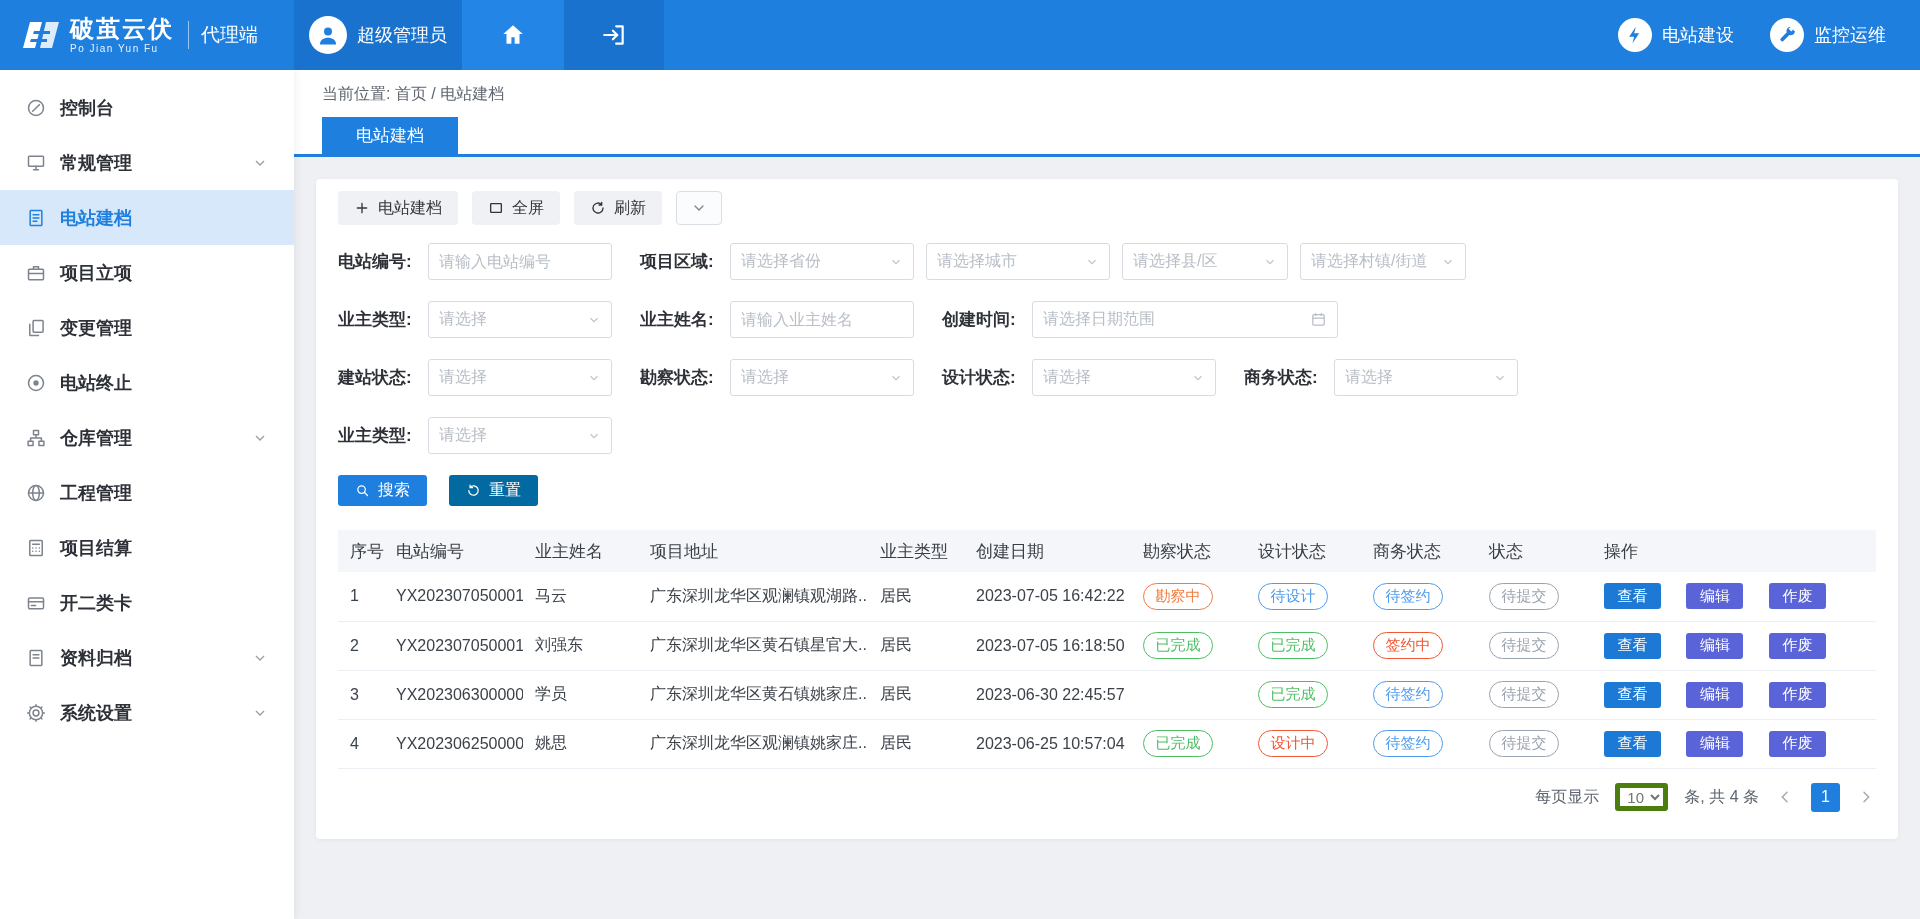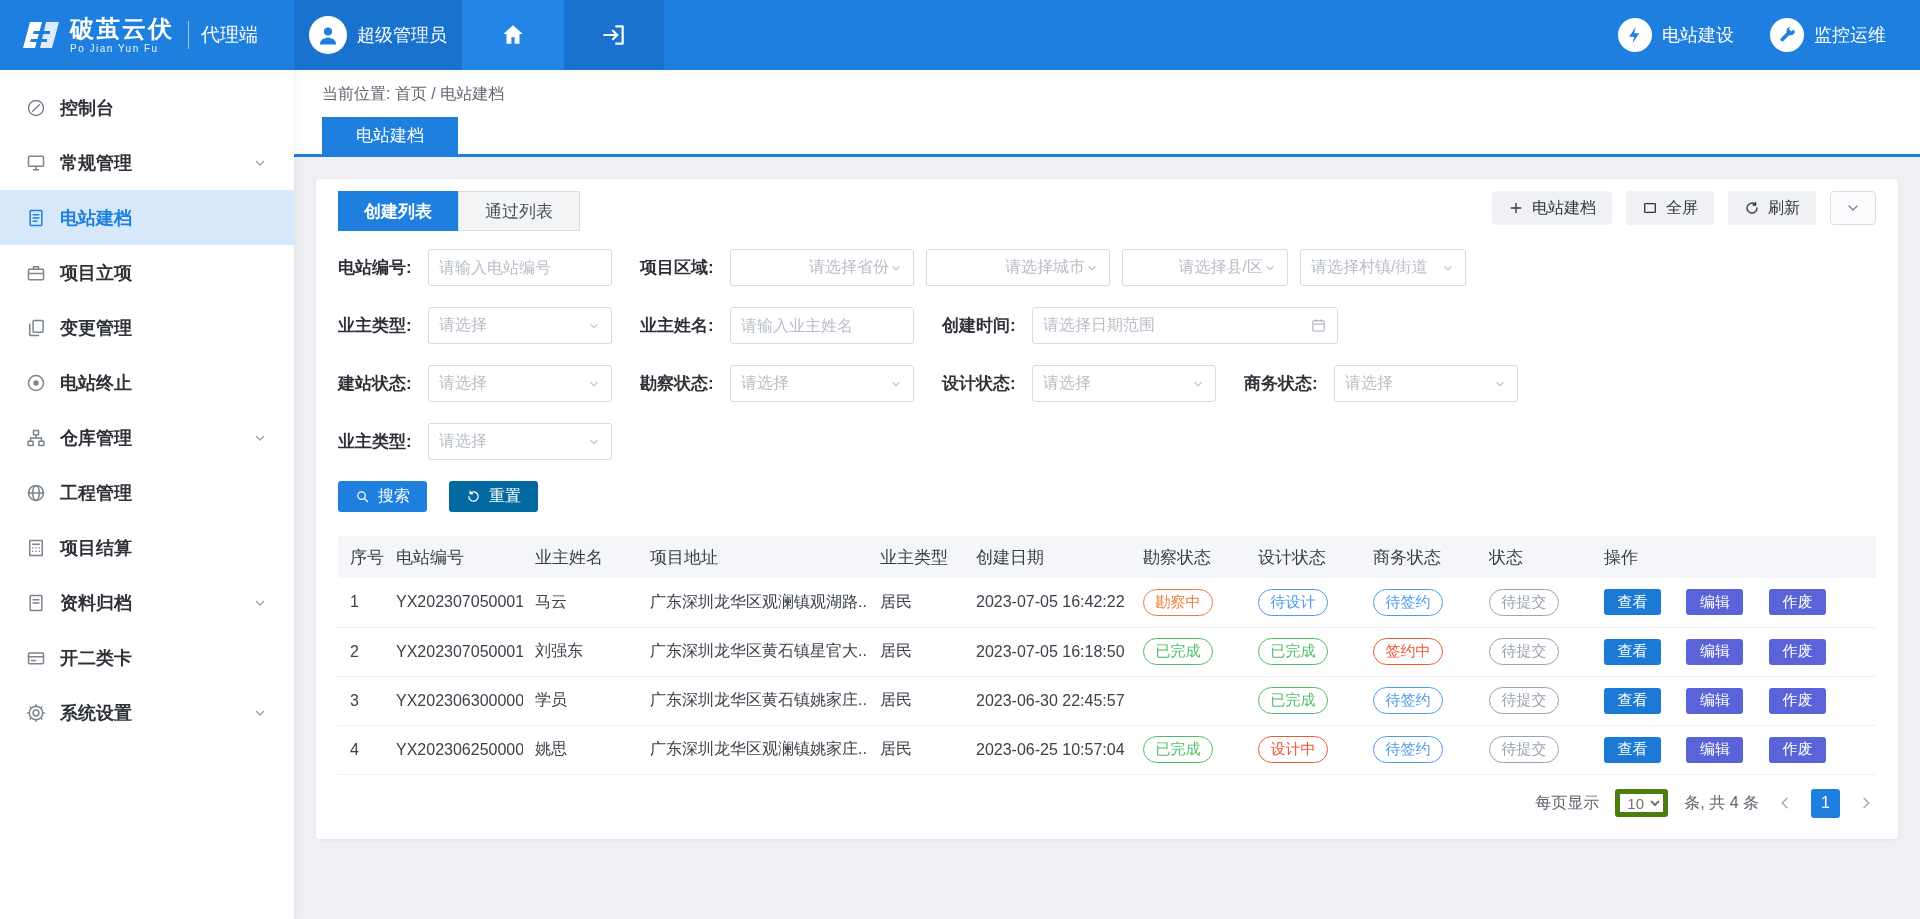--- a/index.html
+++ b/index.html
@@ -64,21 +64,21 @@
   .frow { display:flex; align-items:center; margin-bottom:21px; }
   .fcol { width:302px; display:flex; align-items:center; flex:none; }
   .fcol.auto { width:auto; }
   .flabel { width:90px; font-size:17px; font-weight:bold; color:#2e3238; flex:none; }
   .fctrl { width:184px; height:37px; border:1px solid #d7dbe2; border-radius:3px; background:#fff; display:flex; align-items:center; justify-content:space-between; padding:0 10px; font-size:16px; color:#b8bec7; cursor:pointer; }
   .fctrl .ph { white-space:nowrap; overflow:hidden; }
   .fctrl .chev svg { width:14px; height:14px; stroke:#c0c4cc; fill:none; stroke-width:2; }
   input.fctrl { cursor:text; color:#333; }
   input.fctrl::placeholder { color:#b8bec7; }
   .fctrl.narrow { width:166px; }
-  .fctrl.mr { margin-right:12px;justify-content:flex-end; }
+  .fctrl.mr { margin-right:12px; }
   .fctrl.date { width:306px; }
   .fctrl.date .cal svg { width:17px; height:17px; stroke:#b8bec7; fill:none; stroke-width:1.8; }
   .fbtns { margin-top:2px; display:flex; gap:22px; }
   .btn-search, .btn-reset { height:31px; padding:0 17px; border:none; border-radius:3px; color:#fff; font-size:16px; display:inline-flex; align-items:center; gap:8px; cursor:pointer; }
   .btn-search { background:#1e7fdf; }
   .btn-reset { background:#0369a1; }
   .btn-search svg, .btn-reset svg { width:15px; height:15px; stroke:#fff; fill:none; stroke-width:2; stroke-linecap:round; }
 
   
   .data-table { width:100%; margin-top:24px; border-collapse:collapse; table-layout:fixed; }
@@ -259,40 +259,40 @@
           <rect x="4.5" y="3" width="15" height="18" rx="1"></rect>
           <path d="M8 7.5h8M8 12h0.1M12 12h0.1M16 12h0.1M8 16h0.1M12 16h0.1M16 16h0.1"></path>
         </svg>
     </span>
     <span>项目结算</span>
   </div>
 
   <div class="side-item">
     <span class="sicon">
       <svg viewBox="0 0 24 24">
+          <rect x="3" y="6" width="18" height="13" rx="1.5"></rect>
+          <path d="M3 10.5h18M6.5 15h5"></path>
+        </svg>
+    </span>
+    <span>开二类卡</span>
+  </div>
+
+  <div class="side-item">
+    <span class="sicon">
+      <svg viewBox="0 0 24 24">
           <rect x="5" y="3" width="14" height="18" rx="1"></rect>
           <path d="M8.5 8h7M8.5 12h7"></path>
         </svg>
     </span>
     <span>资料归档</span>
     <span class="side-chev">
         <svg viewBox="0 0 24 24">
           <path d="M6 9l6 6 6-6"></path>
         </svg>
       </span>
-  </div>
-
-  <div class="side-item">
-    <span class="sicon">
-      <svg viewBox="0 0 24 24">
-          <rect x="3" y="6" width="18" height="13" rx="1.5"></rect>
-          <path d="M3 10.5h18M6.5 15h5"></path>
-        </svg>
-    </span>
-    <span>开二类卡</span>
   </div>
 
   <div class="side-item">
     <span class="sicon">
       <svg viewBox="0 0 24 24">
           <circle cx="12" cy="12" r="3.5"></circle>
           <circle cx="12" cy="12" r="8"></circle>
           <path d="M12 4V2M12 22v-2M4 12H2M22 12h-2M6.3 6.3L4.9 4.9M19.1 19.1l-1.4-1.4M17.7 6.3l1.4-1.4M4.9 19.1l1.4-1.4"></path>
         </svg>
     </span>
@@ -313,24 +313,20 @@
       <span class="bc-link">首页</span>
       <span>/</span>
       <span>电站建档</span>
     </div>
     <div class="page-tab">电站建档</div>
   </div>
 
   <div class="card">
 
     <div class="card-head">
-      <div class="list-tabs">
-        <div class="ltab active">创建列表</div>
-        <div class="ltab inactive">通过列表</div>
-      </div>
       <div class="toolbar">
         <button class="tbtn">
           <svg viewBox="0 0 24 24">
               <path d="M12 5v14M5 12h14"></path>
             </svg>
           <span>电站建档</span>
         </button>
         <button class="tbtn">
           <svg viewBox="0 0 24 24">
               <rect x="4" y="5.5" width="16" height="13" rx="1"></rect>

